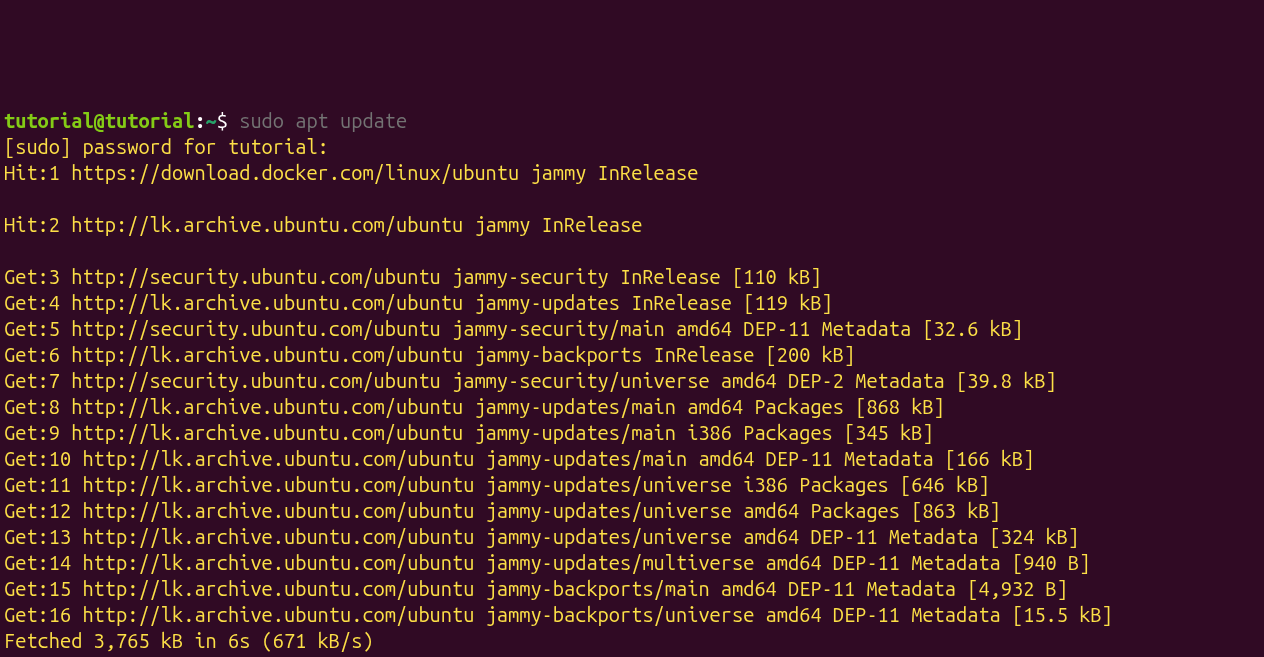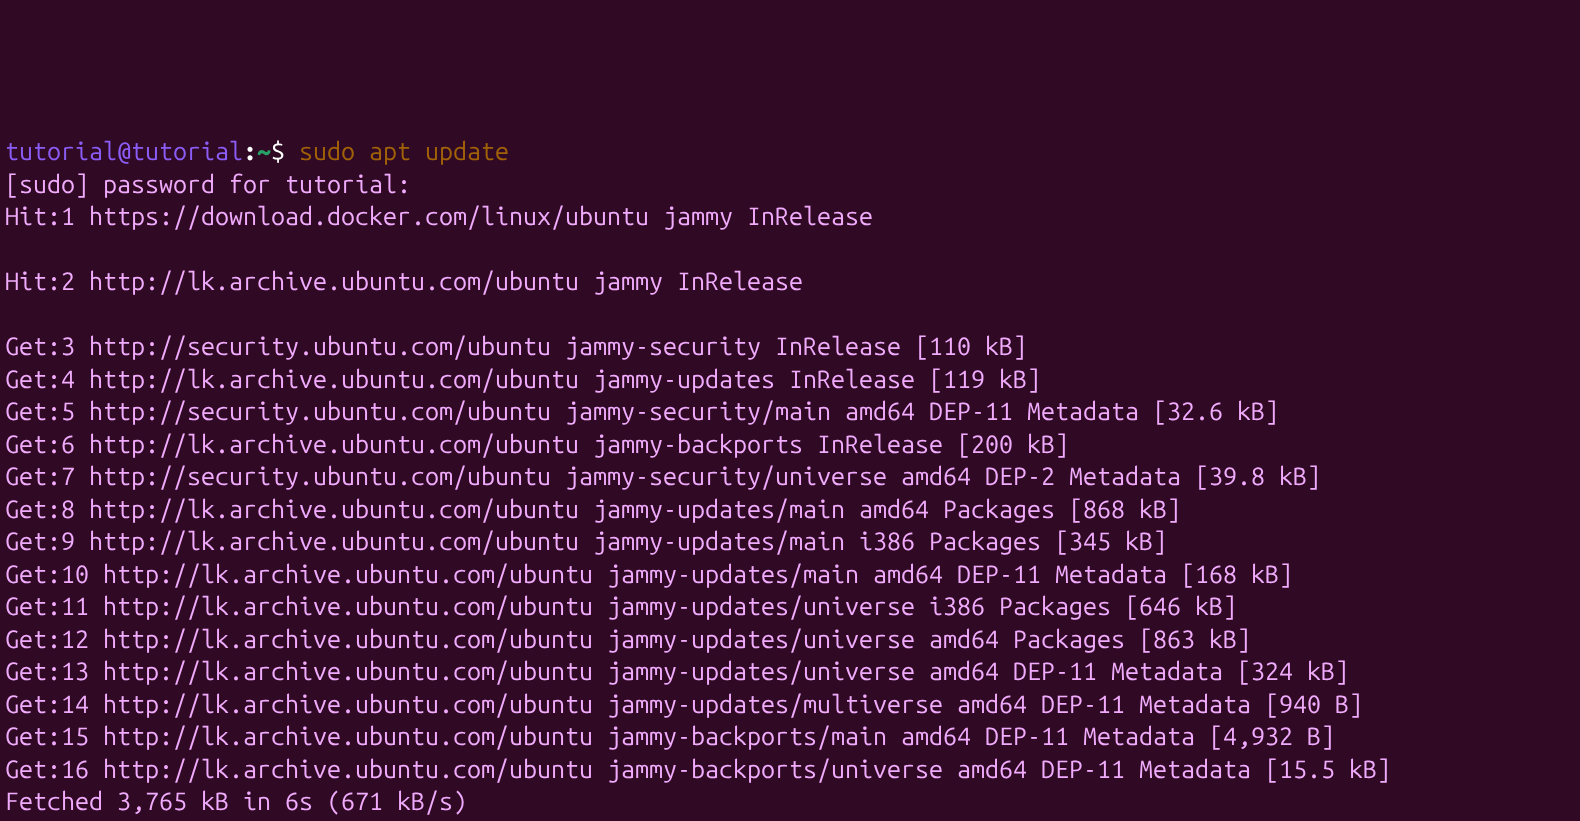--- a/index.html
+++ b/index.html
@@ -13,39 +13,39 @@
       font-family: "Ubuntu Mono", "DejaVu Sans Mono", "Consolas", monospace;
       font-size: 20px;
       line-height: 1.3;
       padding: 4px 4px;
       width: 1264px;
       height: 657px;
       overflow: hidden;
       white-space: pre;
     }
     .prompt-user {
-      color: #8b5cf6;
-      font-weight: normal;
+      color: #84cc16;
+      font-weight: bold;
     }
     .prompt-path {
       color: #ffffff;
       font-weight: bold;
     }
     .prompt-tilde {
       color: #26a269;
       font-weight: bold;
     }
     .prompt-dollar {
       color: #ffffff;
     }
     .command {
-      color: #a16207;
+      color: #737373;
     }
     .output-line {
-      color: #f0abfc;
+      color: #fde047;
     }
     .terminal-area {
       cursor: text;
     }
   </style>
 </head>
 <body>
 
 
 
@@ -55,21 +55,21 @@
 <span class="output-line"></span>
 <span class="output-line">Hit:2 http://lk.archive.ubuntu.com/ubuntu jammy InRelease</span>
 <span class="output-line"></span>
 <span class="output-line">Get:3 http://security.ubuntu.com/ubuntu jammy-security InRelease [110 kB]</span>
 <span class="output-line">Get:4 http://lk.archive.ubuntu.com/ubuntu jammy-updates InRelease [119 kB]</span>
 <span class="output-line">Get:5 http://security.ubuntu.com/ubuntu jammy-security/main amd64 DEP-11 Metadata [32.6 kB]</span>
 <span class="output-line">Get:6 http://lk.archive.ubuntu.com/ubuntu jammy-backports InRelease [200 kB]</span>
 <span class="output-line">Get:7 http://security.ubuntu.com/ubuntu jammy-security/universe amd64 DEP-2 Metadata [39.8 kB]</span>
 <span class="output-line">Get:8 http://lk.archive.ubuntu.com/ubuntu jammy-updates/main amd64 Packages [868 kB]</span>
 <span class="output-line">Get:9 http://lk.archive.ubuntu.com/ubuntu jammy-updates/main i386 Packages [345 kB]</span>
-<span class="output-line">Get:10 http://lk.archive.ubuntu.com/ubuntu jammy-updates/main amd64 DEP-11 Metadata [168 kB]</span>
+<span class="output-line">Get:10 http://lk.archive.ubuntu.com/ubuntu jammy-updates/main amd64 DEP-11 Metadata [166 kB]</span>
 <span class="output-line">Get:11 http://lk.archive.ubuntu.com/ubuntu jammy-updates/universe i386 Packages [646 kB]</span>
 <span class="output-line">Get:12 http://lk.archive.ubuntu.com/ubuntu jammy-updates/universe amd64 Packages [863 kB]</span>
 <span class="output-line">Get:13 http://lk.archive.ubuntu.com/ubuntu jammy-updates/universe amd64 DEP-11 Metadata [324 kB]</span>
 <span class="output-line">Get:14 http://lk.archive.ubuntu.com/ubuntu jammy-updates/multiverse amd64 DEP-11 Metadata [940 B]</span>
 <span class="output-line">Get:15 http://lk.archive.ubuntu.com/ubuntu jammy-backports/main amd64 DEP-11 Metadata [4,932 B]</span>
 <span class="output-line">Get:16 http://lk.archive.ubuntu.com/ubuntu jammy-backports/universe amd64 DEP-11 Metadata [15.5 kB]</span>
 <span class="output-line">Fetched 3,765 kB in 6s (671 kB/s)</span>
 <span class="output-line">Reading package lists... Done</span>
 
 

